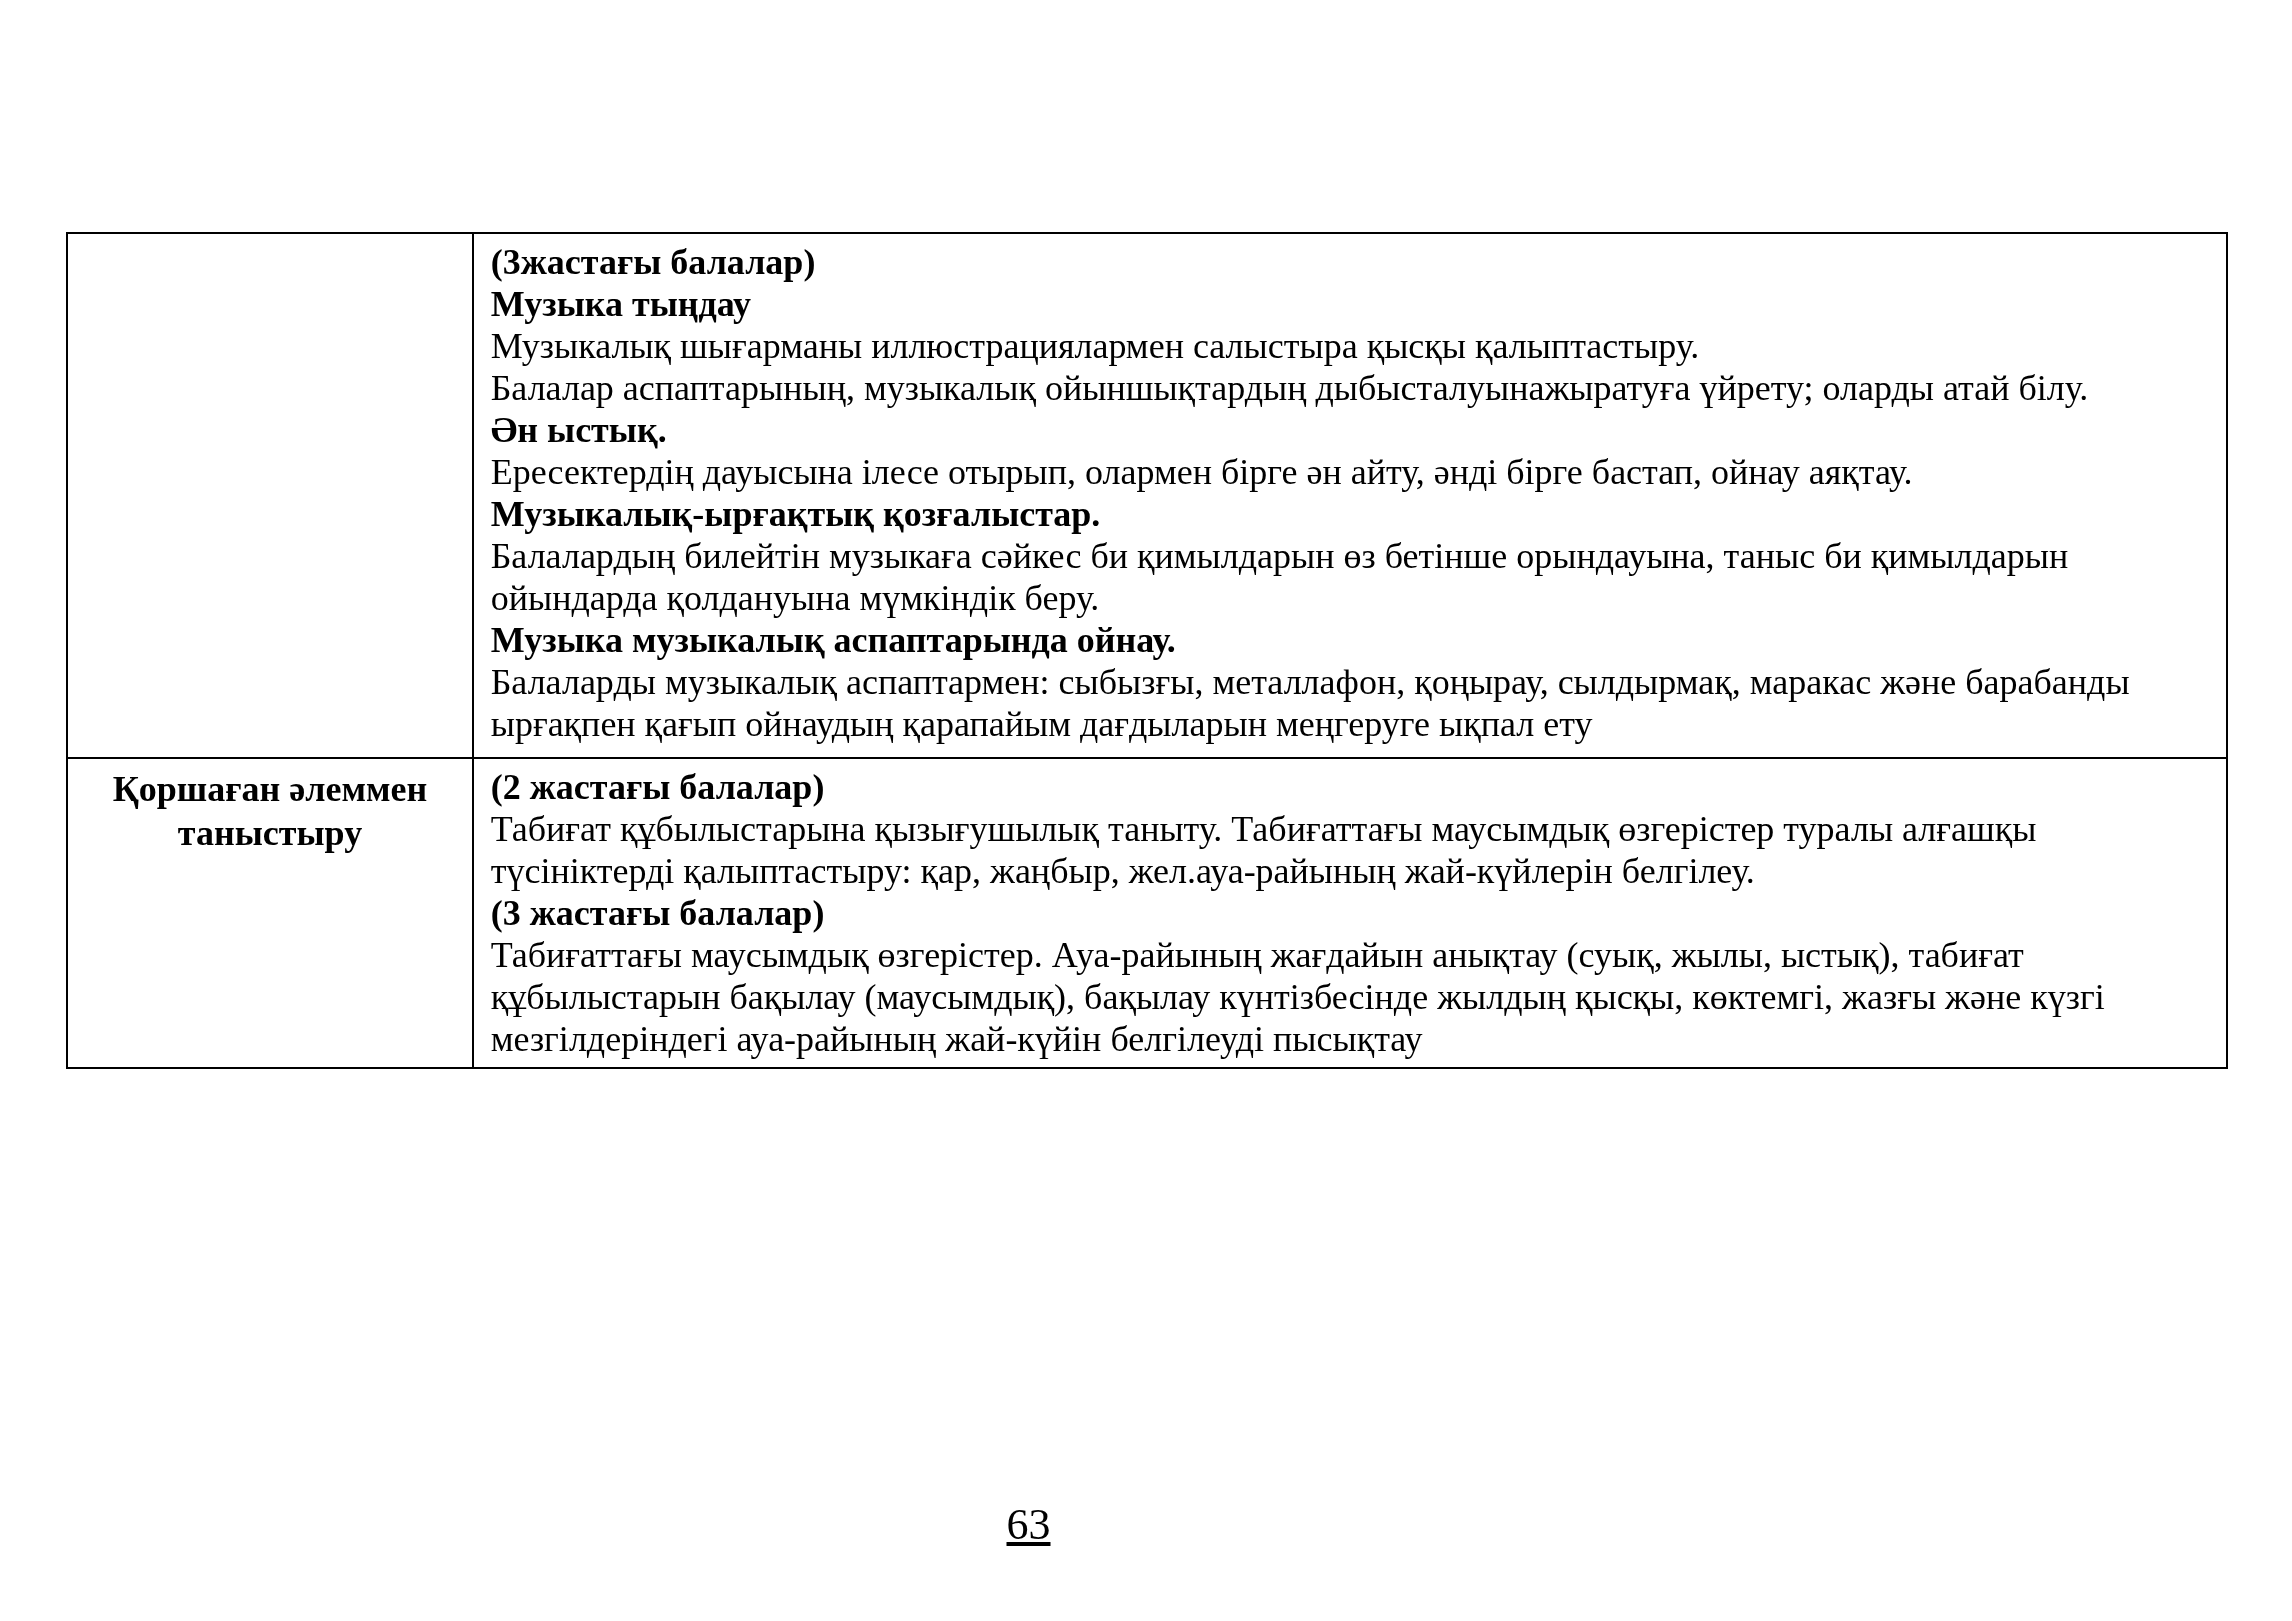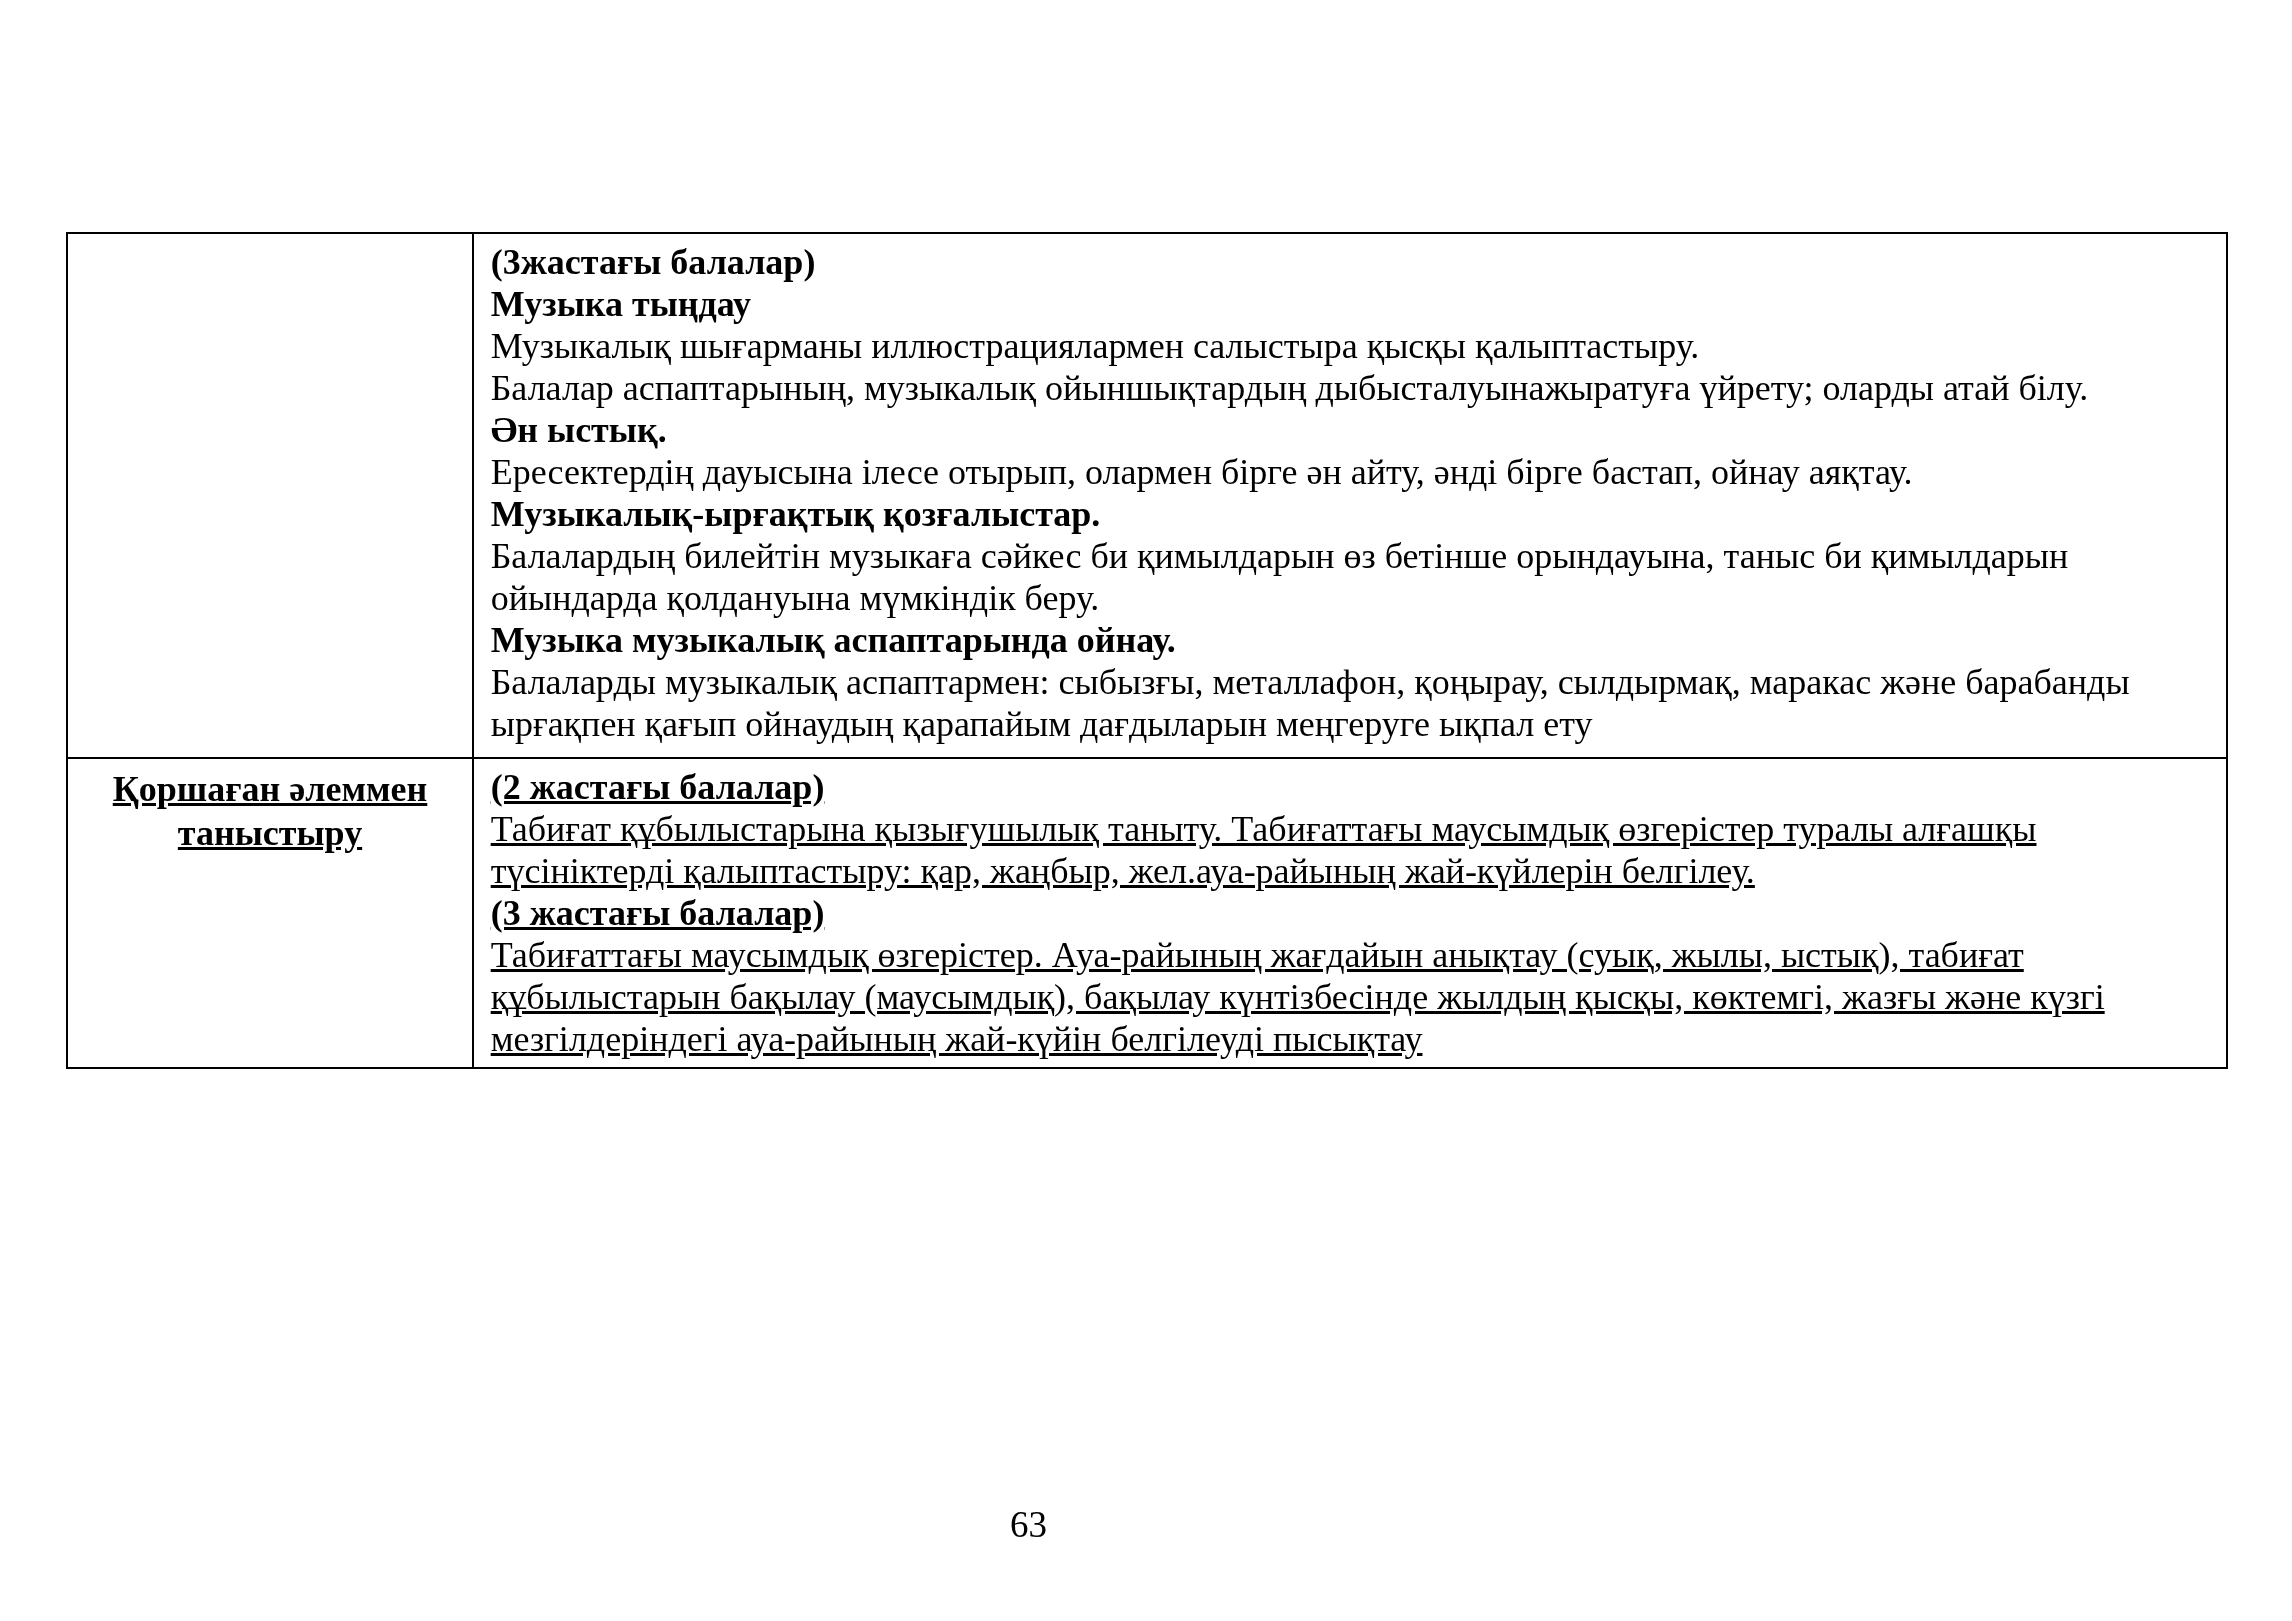--- a/index.html
+++ b/index.html
@@ -19,21 +19,21 @@
     width: 2162px;
     border-collapse: collapse;
     table-layout: fixed;
     border: 2.9px solid #000000;
   }
   .doc-table td {
     border: 2px solid #000000;
     vertical-align: top;
   }
   .doc-table tr:first-child { height: 525px; margin-top: 16px; }
-  .doc-table tr:last-child  { height: 310px; text-decoration: underline; }
+  .doc-table tr:last-child  { height: 310px; }
   .col-left  { width: 406px; }
   .left-cell {
     text-align: center;
     font-weight: bold;
     font-size: 36px;
     line-height: 44px;
     padding: 7.8px 5.9px 5.9px 5.9px;
   }
   .right-cell {
     padding: 6.9px 9.8px 5.9px 16.7px;
@@ -43,22 +43,23 @@
     font-size: 36px;
     line-height: 42px;
   }
   .para.bold { font-weight: bold; }
   .page-number {
     position: absolute;
     top: 1504px;
     left: 0;
     width: 2057px;
     text-align: center;
-    font-size: 37px;
+    font-size: 44px;
     line-height: 42px;
+    text-decoration: underline;
   }
 </style>
 </head>
 <body>
 
 <div class="page">
 
   <table class="doc-table">
     <colgroup>
       <col class="col-left">

